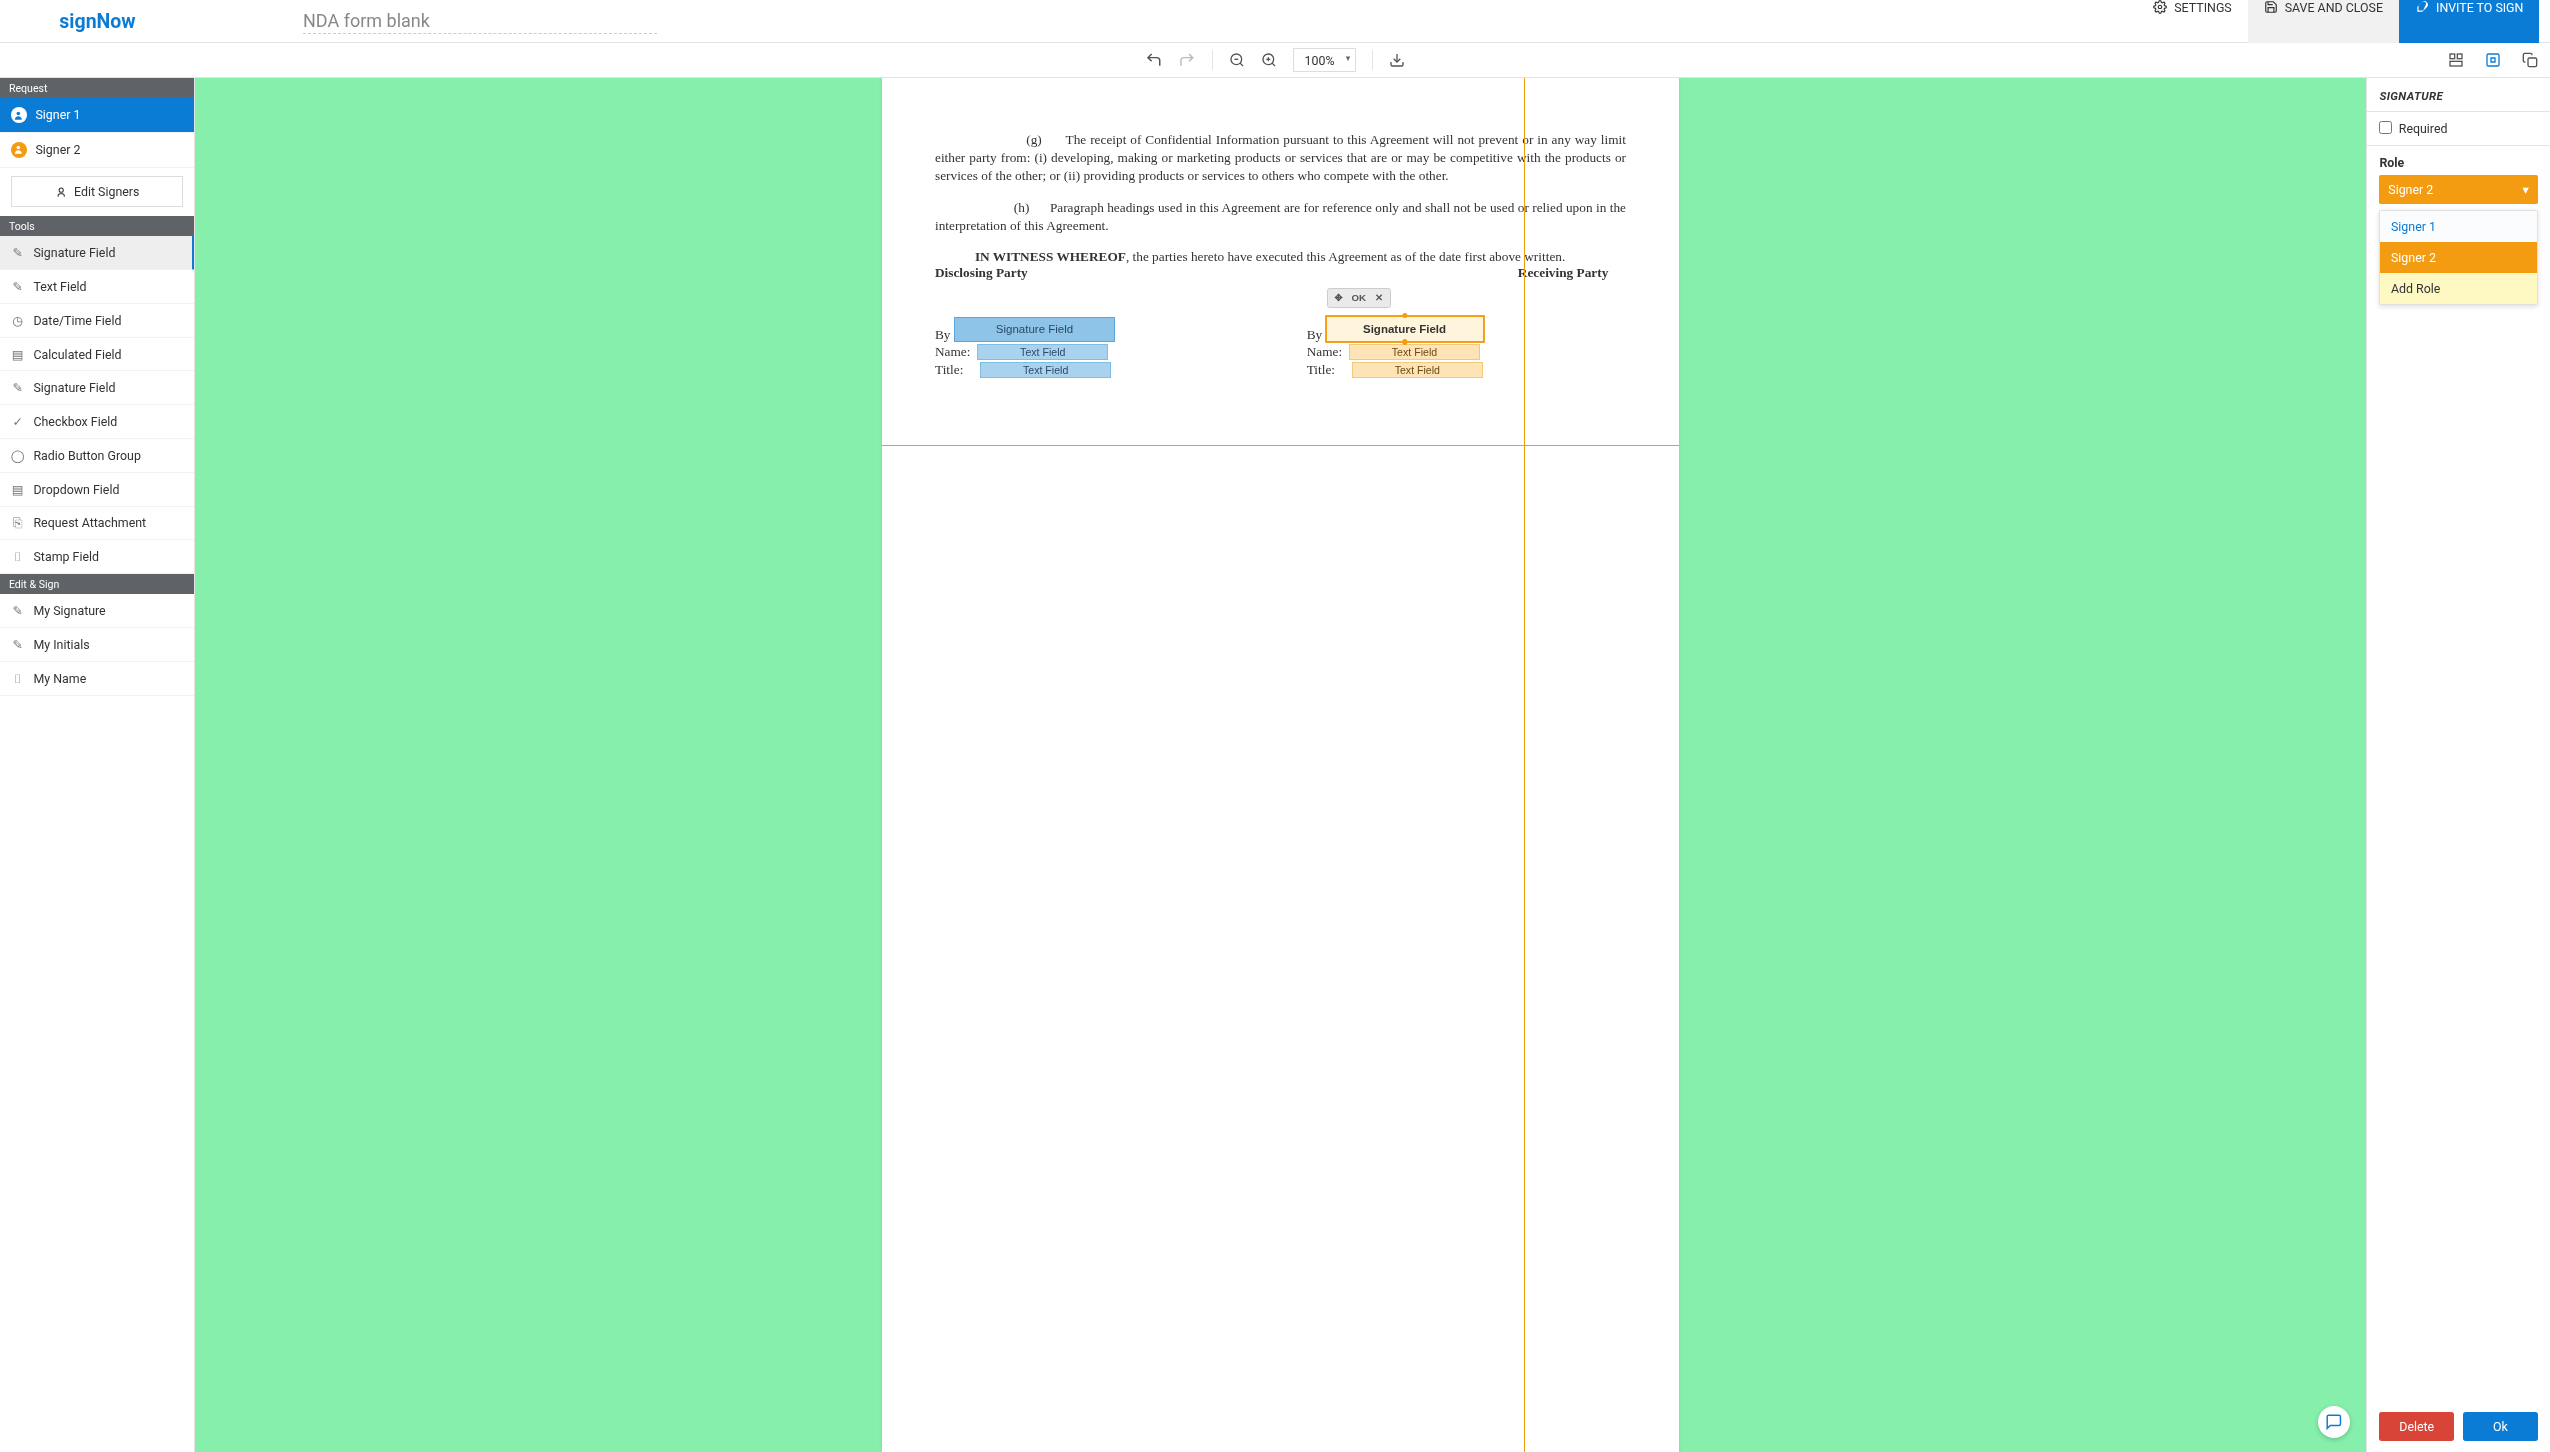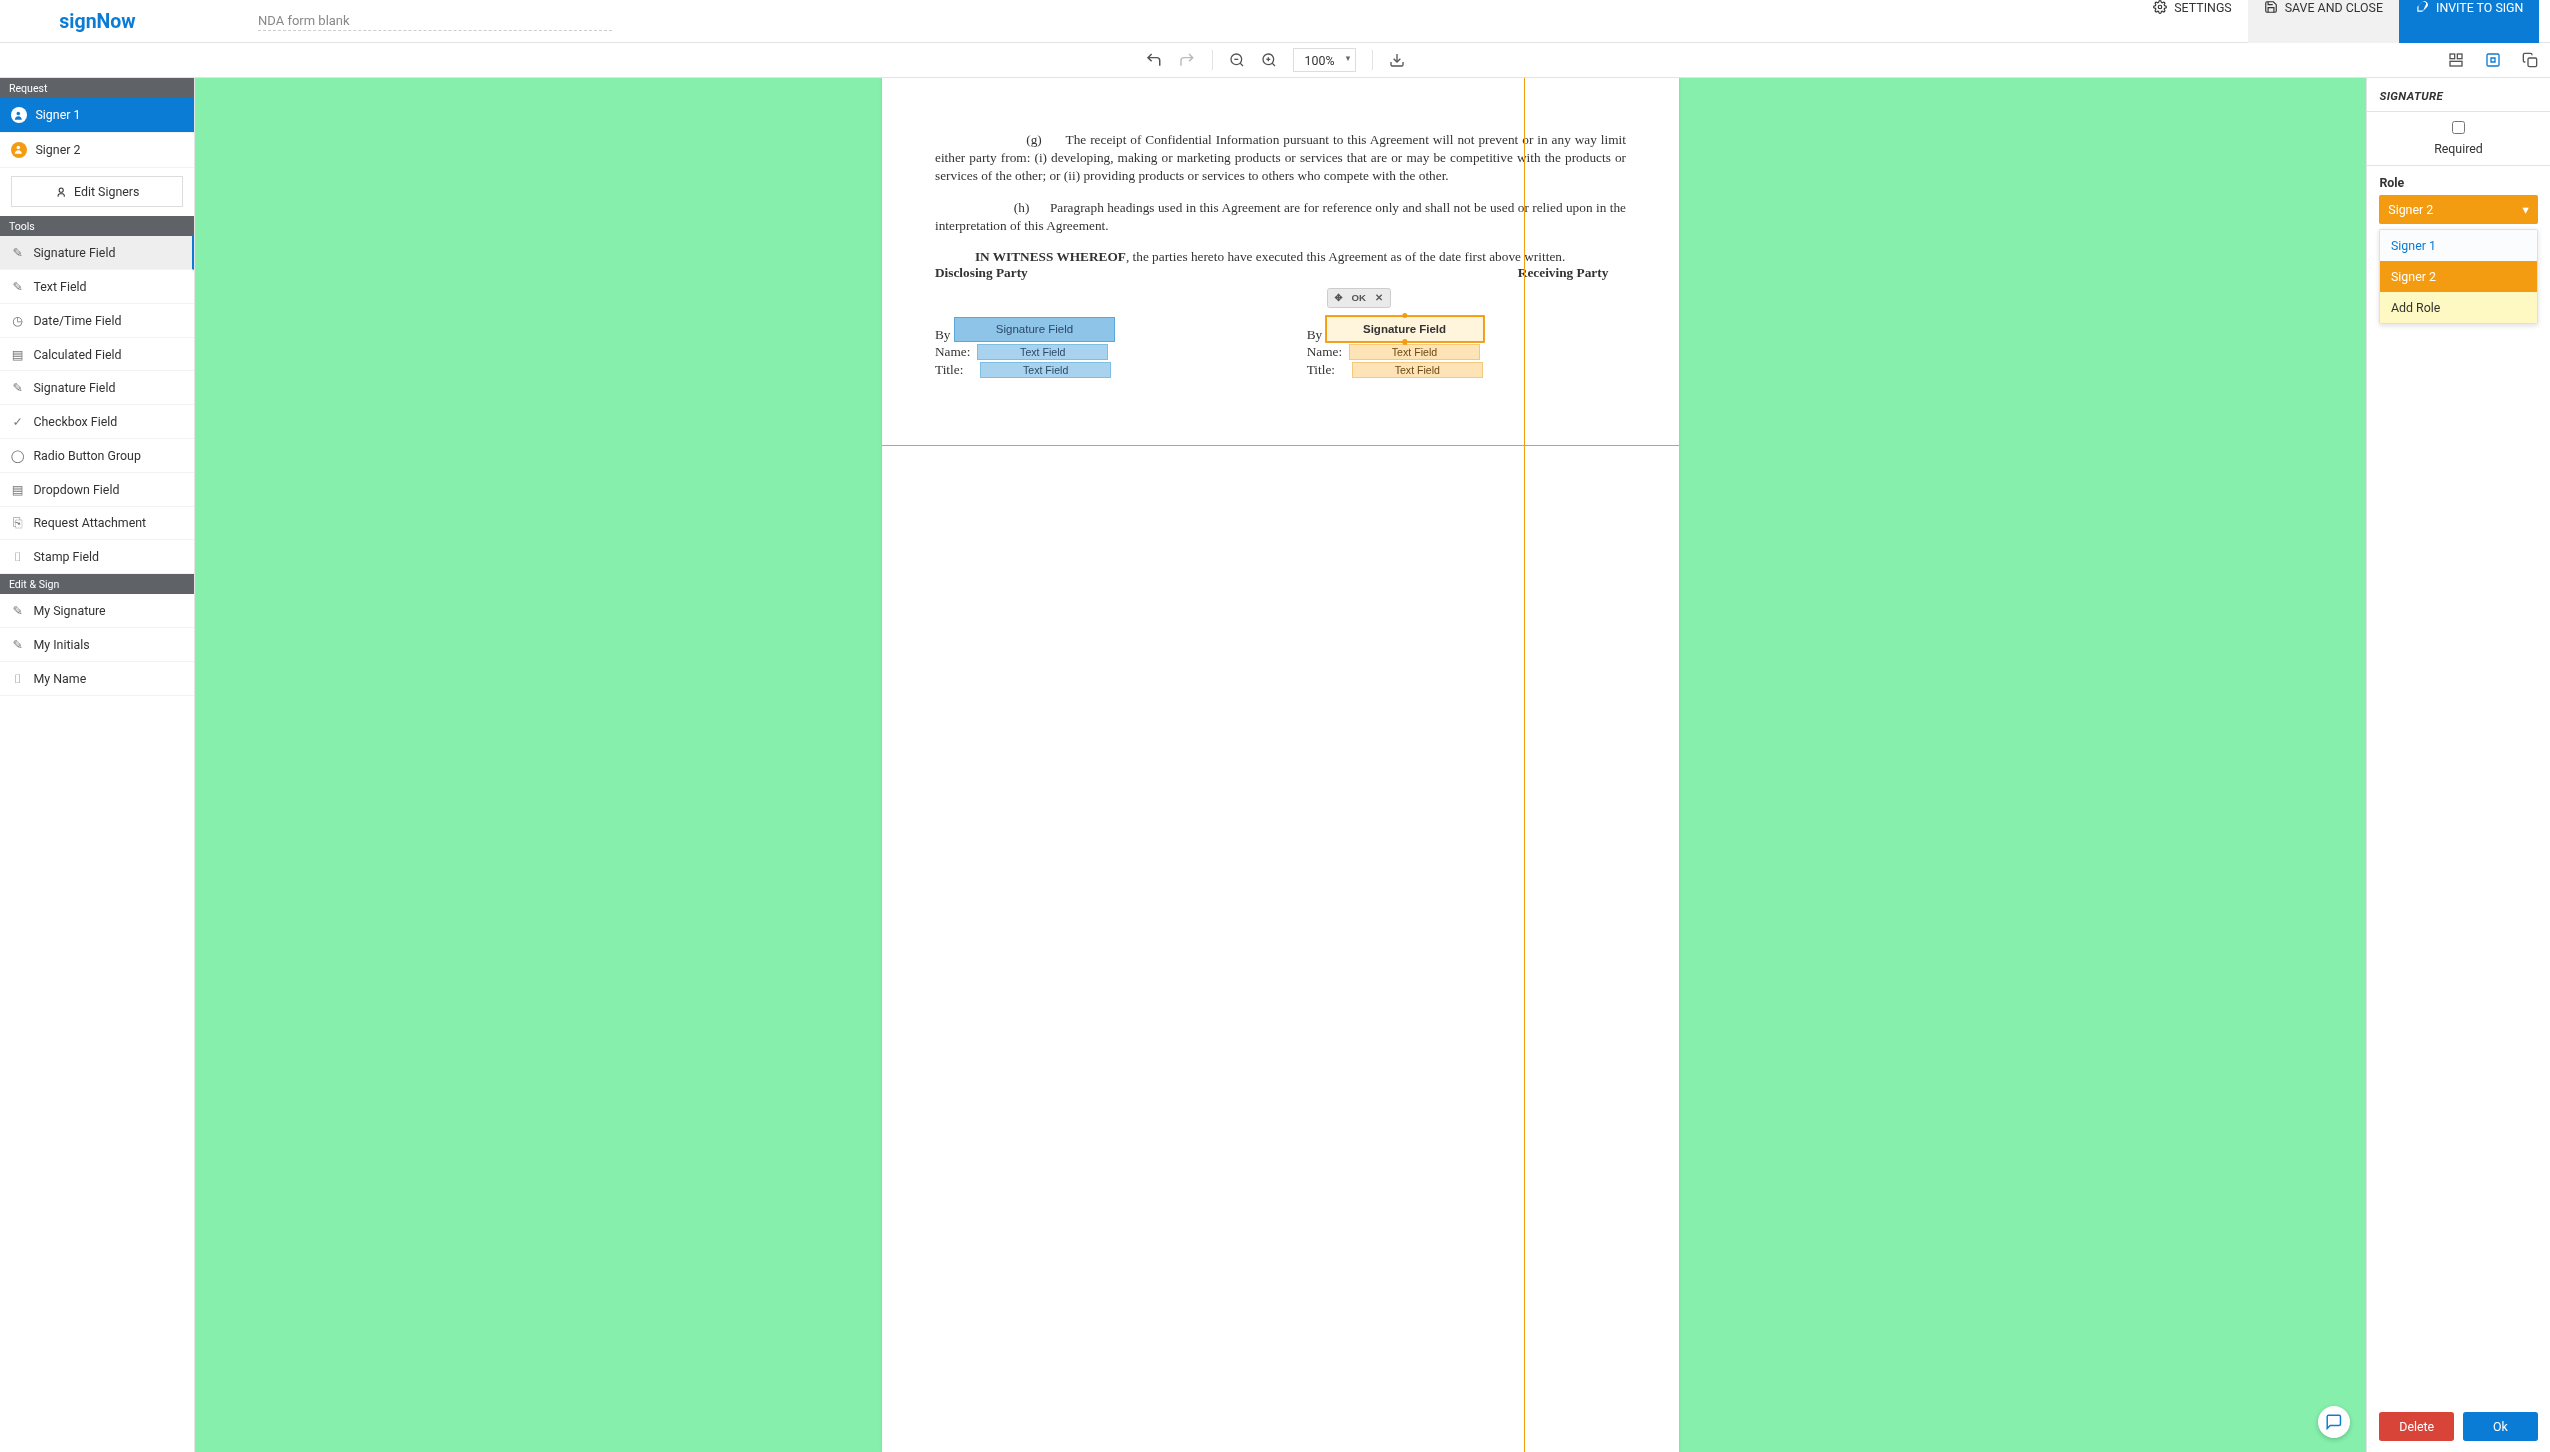--- a/index.html
+++ b/index.html
@@ -1,20 +1,20 @@
 <!DOCTYPE html>
 <html style="font-size:14px"><head>
 <meta charset="utf-8">
 <style>
 * { margin: 0; padding: 0; box-sizing: border-box; }
 body { font-family: -apple-system, BlinkMacSystemFont, "Segoe UI", Roboto, sans-serif; font-size: 12.4px; color: #333; overflow: hidden; }
 
 .header { height: 43px; border-bottom: 0.9px solid #e3e3e3; display: flex; align-items: center; padding: 0 10.6px 0 0; }
 .logo { width: 195px; display: flex; justify-content: center; align-items: center; font-weight: 700; font-size: 19.5px; color: #0a7cd6; }
-.doc-title { flex: 0 0 auto; margin-left: 63px; color: #888; font-size: 13px; border-bottom: 0.9px dashed #ccc; padding: 1.8px 0; width: 354px; }
+.doc-title { flex: 0 0 auto; margin-left: 108px; color: #888; font-size: 18px; border-bottom: 0.9px dashed #ccc; padding: 1.8px 0; width: 354px; }
 .header-spacer { flex: 1; }
 .header-btn { display: inline-flex; align-items: flex-start; gap: 7px; padding: 0 16px; height: 43px; cursor: pointer; font-size: 12.4px; color: #333; }
 .header-btn.settings {}
 .header-btn.save { background: #f1f1f1; }
 .header-btn.invite { background: #0a7cd6; color: #fff; }
 
 .toolbar { height: 35px; border-bottom: 0.9px solid #e3e3e3; display: flex; align-items: center; justify-content: center; gap: 16px; padding: 0 17.7px; position: relative; }
 .toolbar-grp { display: flex; align-items: center; gap: 16px; }
 .toolbar .icon { color: #555; cursor: pointer; }
 .toolbar-sep { width: 0.9px; height: 19.5px; background: #e3e3e3; }
@@ -56,21 +56,21 @@
 .field-sig2::before, .field-sig2::after { content: ""; position: absolute; width: 5.3px; height: 5.3px; border-radius: 50%; background: #f39c12; left: 50%; transform: translateX(-50%); }
 .field-sig2::before { top: -3.5px; } .field-sig2::after { bottom: -3.5px; }
 .field-txt2 { width: 131px; height: 16px; background: #fde3b6; border: 0.9px solid #f2c97d; display: inline-flex; align-items: center; justify-content: center; font-family: -apple-system, sans-serif; font-size: 10.6px; color: #6a4a12; margin-left: 3.5px; }
 .field-popover { position: absolute; top: -29px; left: 0; background: #eaeaea; border: 0.9px solid #ccc; border-radius: 2.7px; display: flex; align-items: center; gap: 8.9px; padding: 3.5px 7px; font-family: -apple-system, sans-serif; font-size: 9.7px; color: #555; }
 
 .guide-v { position: absolute; top: 0; bottom: 0; width: 0; border-left: 0.9px solid #f39c12; left: 642px; }
 .guide-h { position: absolute; left: 0; right: 0; height: 0; border-top: 0.9px solid #f39c12; }
 
 .rightpanel { width: 184px; background: #fff; border-left: 0.9px solid #e3e3e3; display: flex; flex-direction: column; }
 .rp-title { font-weight: 700; font-size: 11.5px; letter-spacing: 0.4px; padding: 10.6px 12.4px 8.9px; border-bottom: 0.9px solid #e3e3e3; color: #333; font-style: italic; }
-.rp-row { padding: 8.9px 12.4px; border-bottom: 0.9px solid #e3e3e3; display: flex; align-items: center; gap: 7px; flex-direction: column; }
+.rp-row { padding: 8.9px 12.4px; border-bottom: 0.9px solid #e3e3e3; display: flex; gap: 7px; }
 .rp-row input[type=checkbox] { width: 12.4px; height: 12.4px; }
 .rp-label { font-weight: 700; padding: 8.9px 12.4px 5.3px; font-size: 12.4px; }
 .rp-select { margin: 0 12.4px 5.3px; background: #f39c12; color: #fff; padding: 7px 8.9px; border-radius: 1.8px; display: flex; justify-content: space-between; align-items: center; cursor: pointer; }
 .rp-dropdown { margin: 0 12.4px; background: #fff; border: 0.9px solid #e0e0e0; box-shadow: 0 1.8px 5.3px rgba(0,0,0,0.12); border-radius: 1.8px; overflow: hidden; position: relative; }
 .rp-dropdown::before { content: ""; position: absolute; top: -4.4px; right: 16px; width: 8.9px; height: 8.9px; background: #fafcfe; border-left: 0.9px solid #e0e0e0; border-top: 0.9px solid #e0e0e0; transform: rotate(45deg); z-index: 0; }
 .rp-dd-item { padding: 8px 10.6px; font-size: 12.4px; cursor: pointer; position: relative; z-index: 1; }
 .rp-dd-item.s1 { background: #fafcfe; color: #0a7cd6; }
 .rp-dd-item.s2 { background: #f39c12; color: #fff; }
 .rp-dd-item.add { background: #fef9c3; color: #333; }
 .rp-spacer { flex: 1; }

